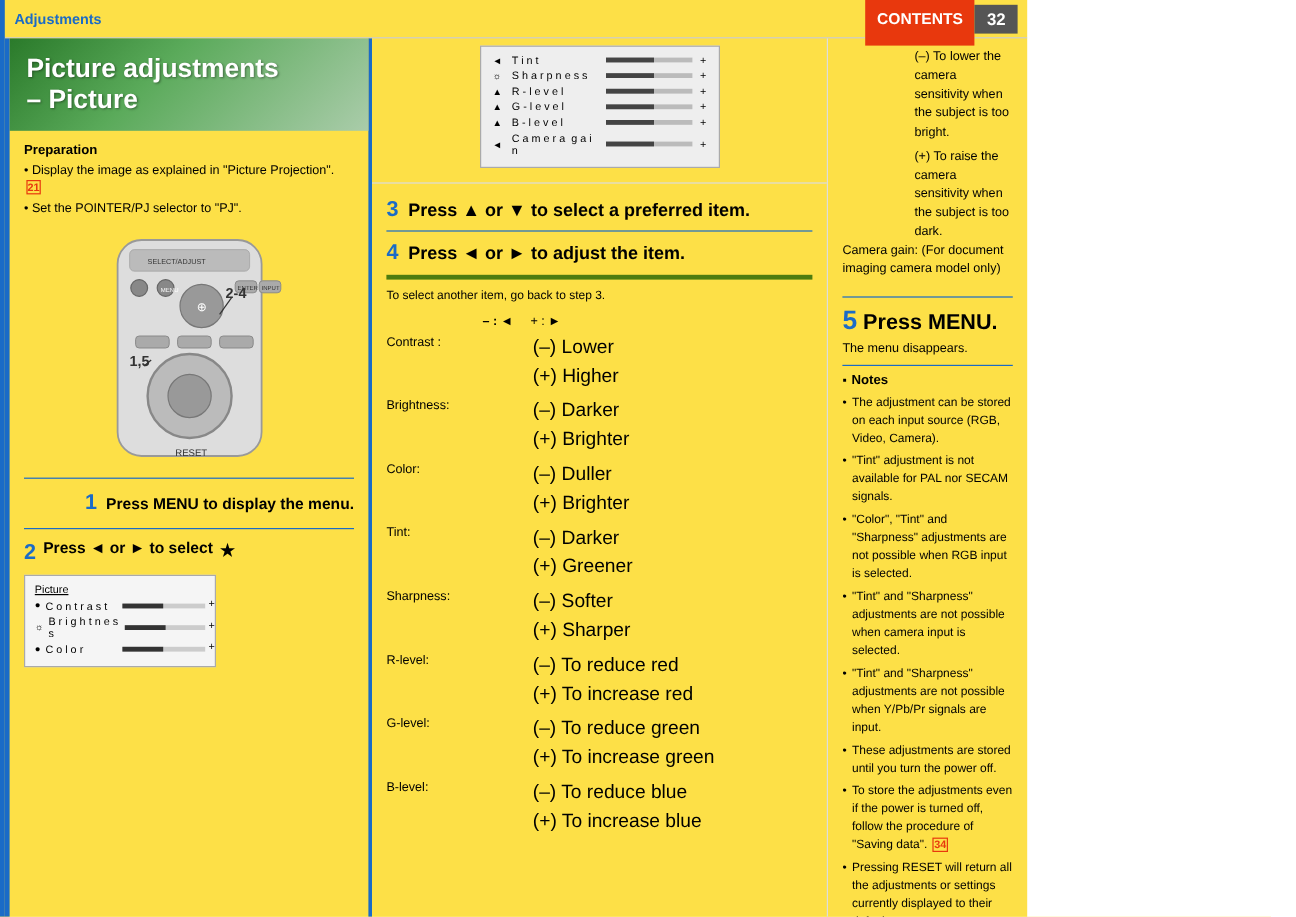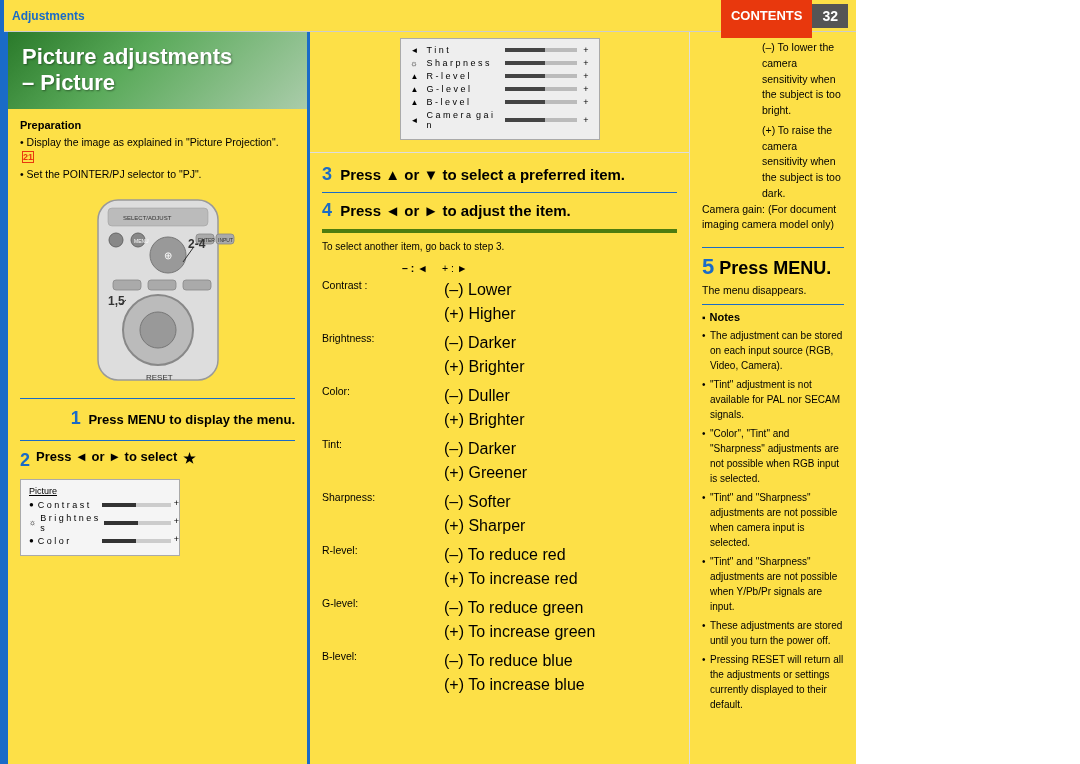--- a/index.html
+++ b/index.html
@@ -628,18 +628,19 @@
           <span class="notes-icon">▪</span>
           <span>Notes</span>
         </div>
         <div id="notes-list">
             <div class="note-item">The adjustment can be stored on each input source (RGB, Video, Camera).</div>
             <div class="note-item">"Tint" adjustment is not available for PAL nor SECAM signals.</div>
             <div class="note-item">"Color", "Tint" and "Sharpness" adjustments are not possible when RGB input is selected.</div>
             <div class="note-item">"Tint" and "Sharpness" adjustments are not possible when camera input is selected.</div>
             <div class="note-item">"Tint" and "Sharpness" adjustments are not possible when Y/Pb/Pr signals are input.</div>
             <div class="note-item">These adjustments are stored until you turn the power off.</div>
+            <div class="note-item">To store the adjustments even if the power is turned off, follow the procedure of "Saving data". <span class="ref-num">34</span></div>
             <div class="note-item">Pressing RESET will return all the adjustments or settings currently displayed to their default.</div>
           </div>
       </div>
     </div>
   </div>
 </div>
 
 </body></html>

